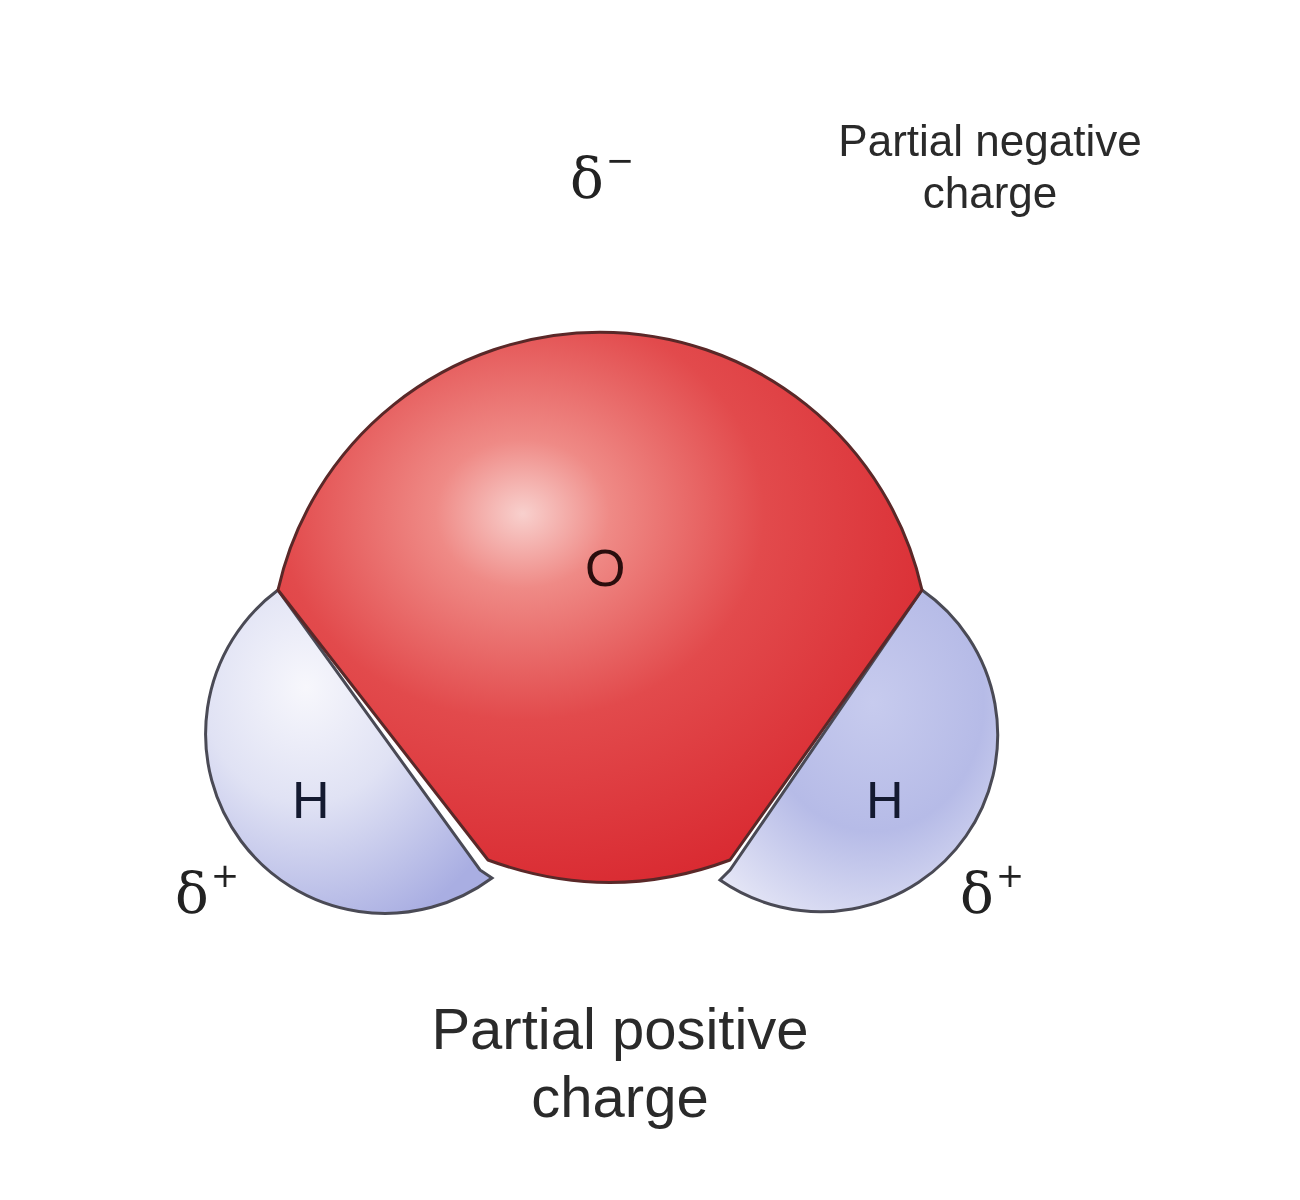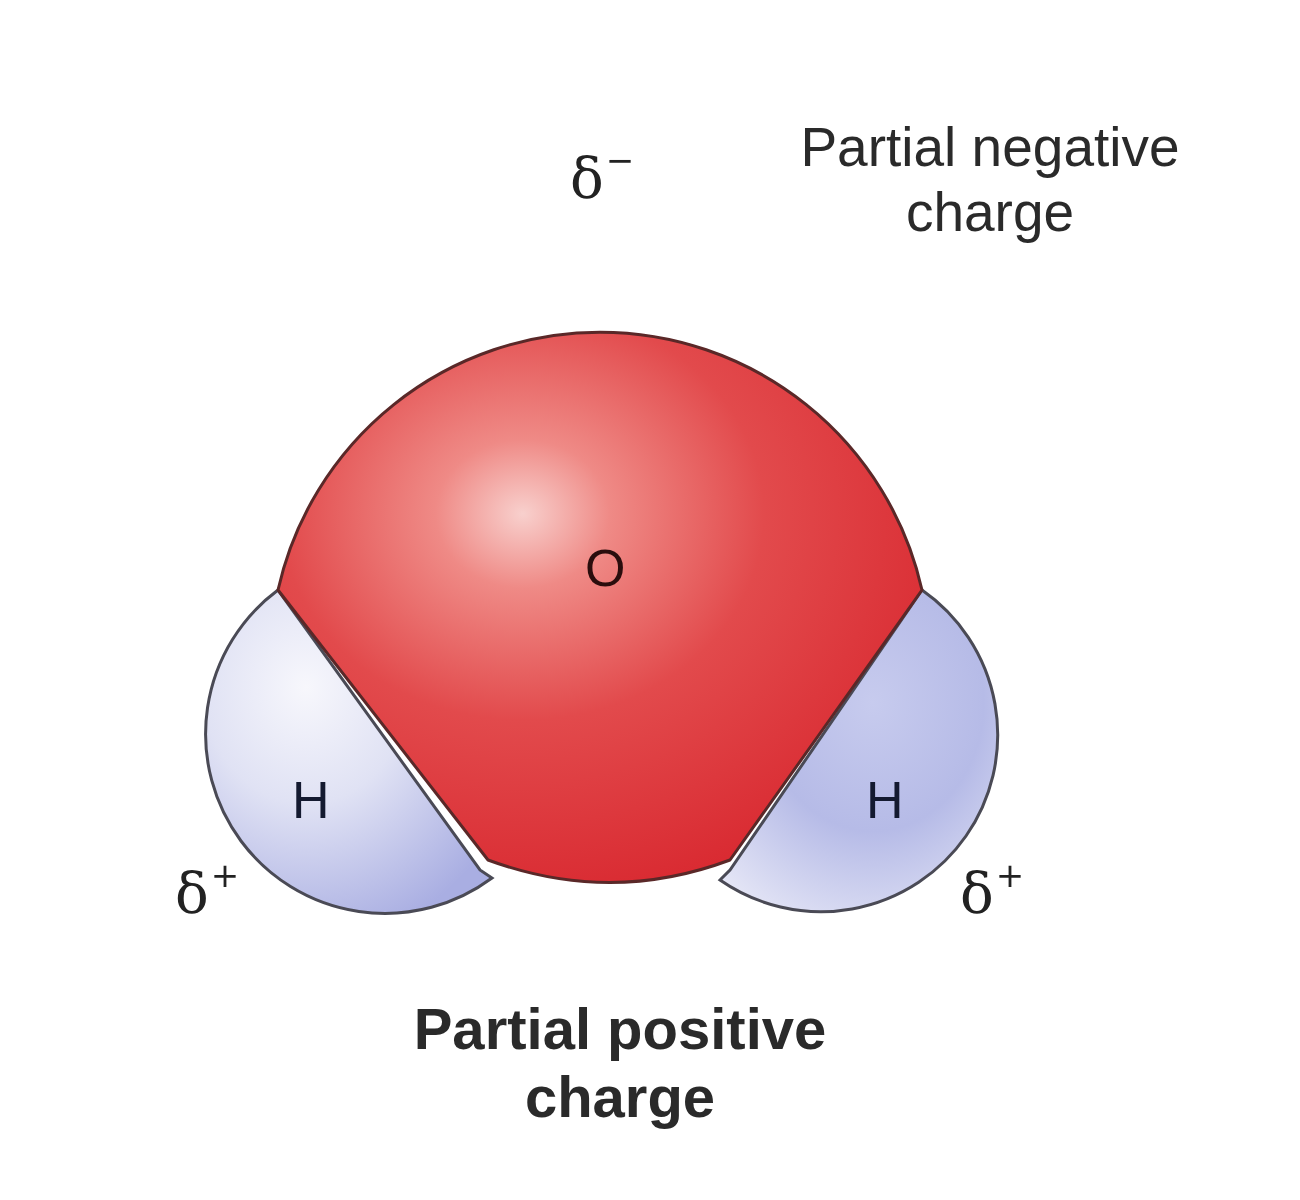--- a/index.html
+++ b/index.html
@@ -7,22 +7,22 @@
     .canvas { position: absolute; left: 0; top: 0; width: 1300px; height: 1200px; }
     svg { position: absolute; left: 0; top: 0; }
     .label {
       position: absolute;
       font-family: "Liberation Sans", "DejaVu Sans", sans-serif;
       color: #2a2a2a;
       text-align: center;
       line-height: 1.18;
       white-space: pre-line;
     }
-    .title-neg { left: 740px; top: 115px; width: 500px; font-size: 55px; }
-    .title-pos { left: 370px; top: 995px; width: 500px; font-size: 58px; font-weight: bold; }
+    .title-neg { left: 740px; top: 115px; width: 500px; font-size: 44px; }
+    .title-pos { left: 370px; top: 995px; width: 500px; font-size: 58px; }
     .delta {
       position: absolute;
       font-family: "DejaVu Serif", "Liberation Serif", serif;
       font-size: 56px;
       color: #222;
     }
     .delta sup { font-size: 34px; vertical-align: 26px; margin-left: 2px; font-family: "DejaVu Sans", sans-serif; }
     .delta-neg { left: 570px; top: 140px; }
     .delta-pos-left { left: 175px; top: 855px; }
     .delta-pos-right { left: 960px; top: 855px; }

